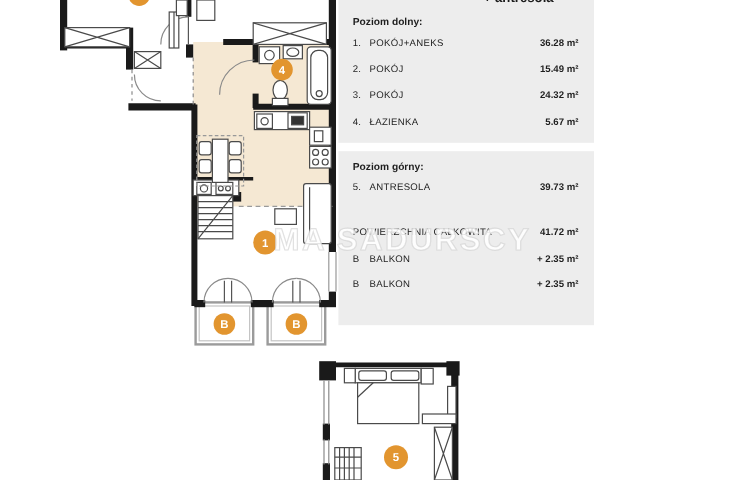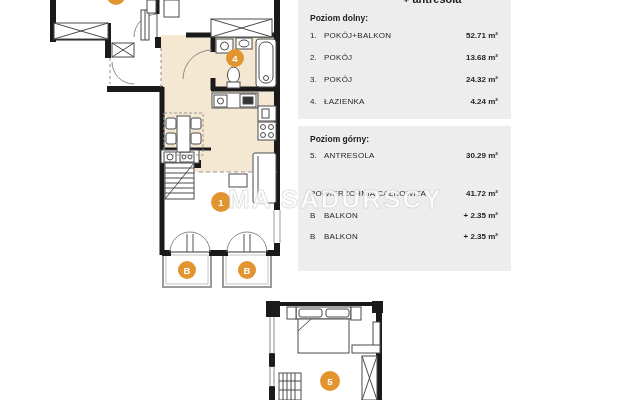--- a/index.html
+++ b/index.html
@@ -8,21 +8,21 @@
     background:#ffffff;font-family:"Liberation Sans",sans-serif;color:#1e1e1e;
   }
   
   #plan{position:absolute;left:0;top:0;z-index:1;}
   
   .plan-title{
     position:absolute;left:403px;top:-7px;z-index:3;
     font-size:11px;font-weight:700;color:#1a1a1a;white-space:nowrap;
   }
   
-  .panel{position:absolute;left:298px;width:213px;background:#EDEDED;z-index:2;}
+  .panel{position:absolute;left:282px;width:213px;background:#EDEDED;z-index:2;}
   #panel-lower{top:0;height:119px;}
   #panel-upper{top:126px;height:145px;}
   .panel .heading{
     position:absolute;left:12px;right:13px;font-size:8.5px;font-weight:700;
   }
   .row{
     position:absolute;left:12px;right:13px;display:flex;align-items:baseline;
     font-size:8px;line-height:10px;
   }
   .row .num{flex:none;width:14px;font-weight:400;}
@@ -221,47 +221,47 @@
   </g>
 </svg>
 
 <div class="plan-title">+ antresola</div>
 
 <div class="panel" id="panel-lower">
   <div class="heading" style="top:13px">Poziom dolny:</div>
 
   <div class="row" style="top:31px">
     <span class="num">1.</span>
-    <span class="label">POKÓJ+BALKON</span>
-    <span class="value">52.71 m²</span>
+    <span class="label">POKÓJ+ANEKS</span>
+    <span class="value">36.28 m²</span>
   </div>
   <div class="row" style="top:53px">
     <span class="num">2.</span>
     <span class="label">POKÓJ</span>
-    <span class="value">13.68 m²</span>
+    <span class="value">15.49 m²</span>
   </div>
   <div class="row" style="top:75px">
     <span class="num">3.</span>
     <span class="label">POKÓJ</span>
     <span class="value">24.32 m²</span>
   </div>
   <div class="row" style="top:97px">
     <span class="num">4.</span>
     <span class="label">ŁAZIENKA</span>
-    <span class="value">4.24 m²</span>
+    <span class="value">5.67 m²</span>
   </div>
 </div>
 
 <div class="panel" id="panel-upper">
   <div class="heading" style="top:8px">Poziom górny:</div>
 
   <div class="row" style="top:25px">
     <span class="num">5.</span>
     <span class="label">ANTRESOLA</span>
-    <span class="value">30.29 m²</span>
+    <span class="value">39.73 m²</span>
   </div>
 
   <div class="row nonum" style="top:63px">
     <span class="label">POWIERZCHNIA CAŁKOWITA</span>
     <span class="value">41.72 m²</span>
   </div>
   <div class="row" style="top:85px">
     <span class="num">B</span>
     <span class="label">BALKON</span>
     <span class="value">+ 2.35 m²</span>

